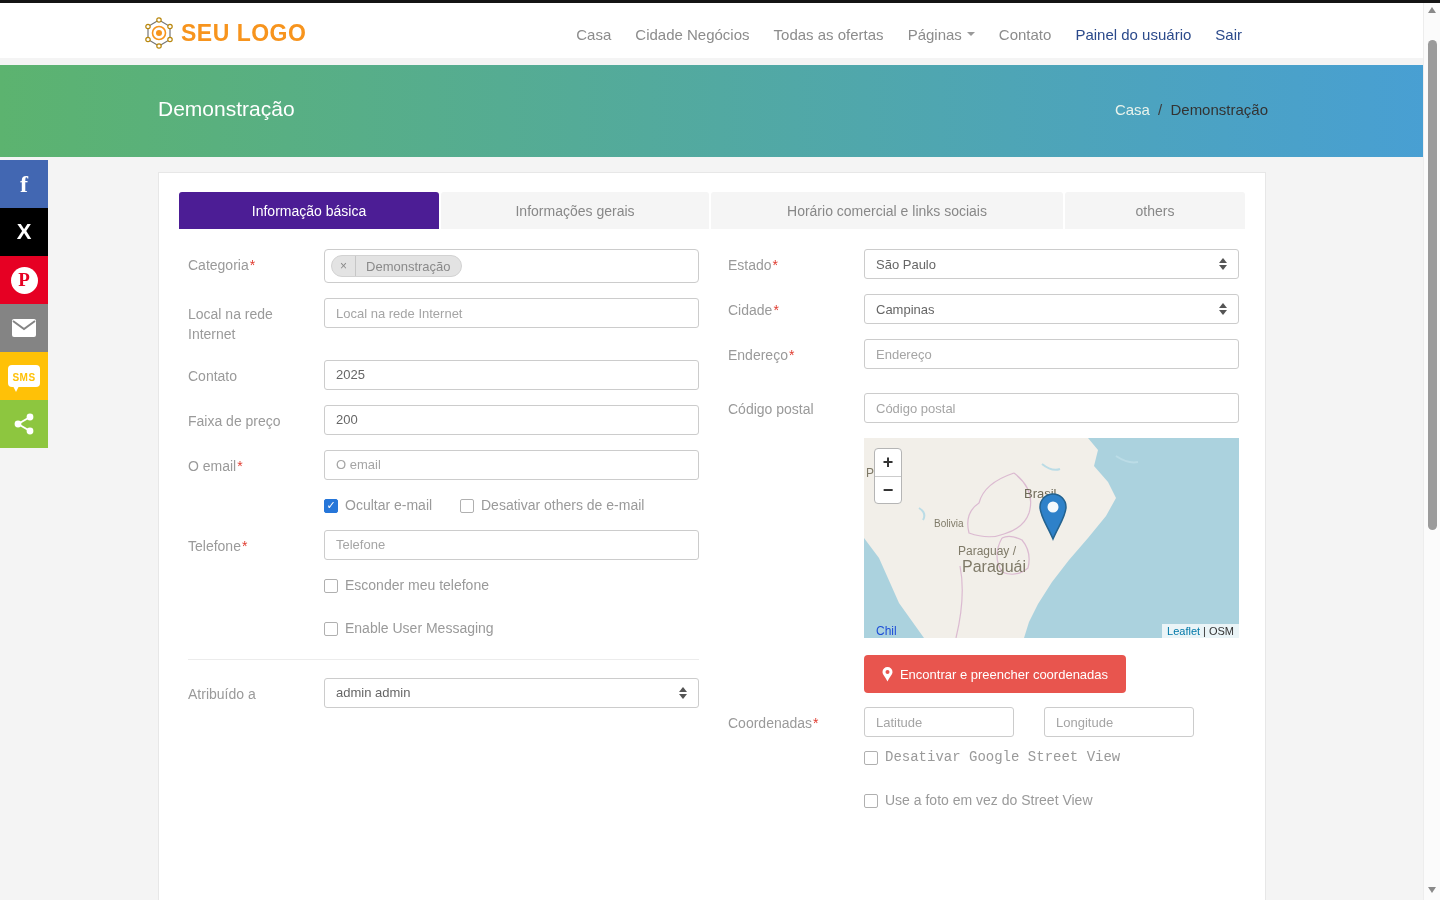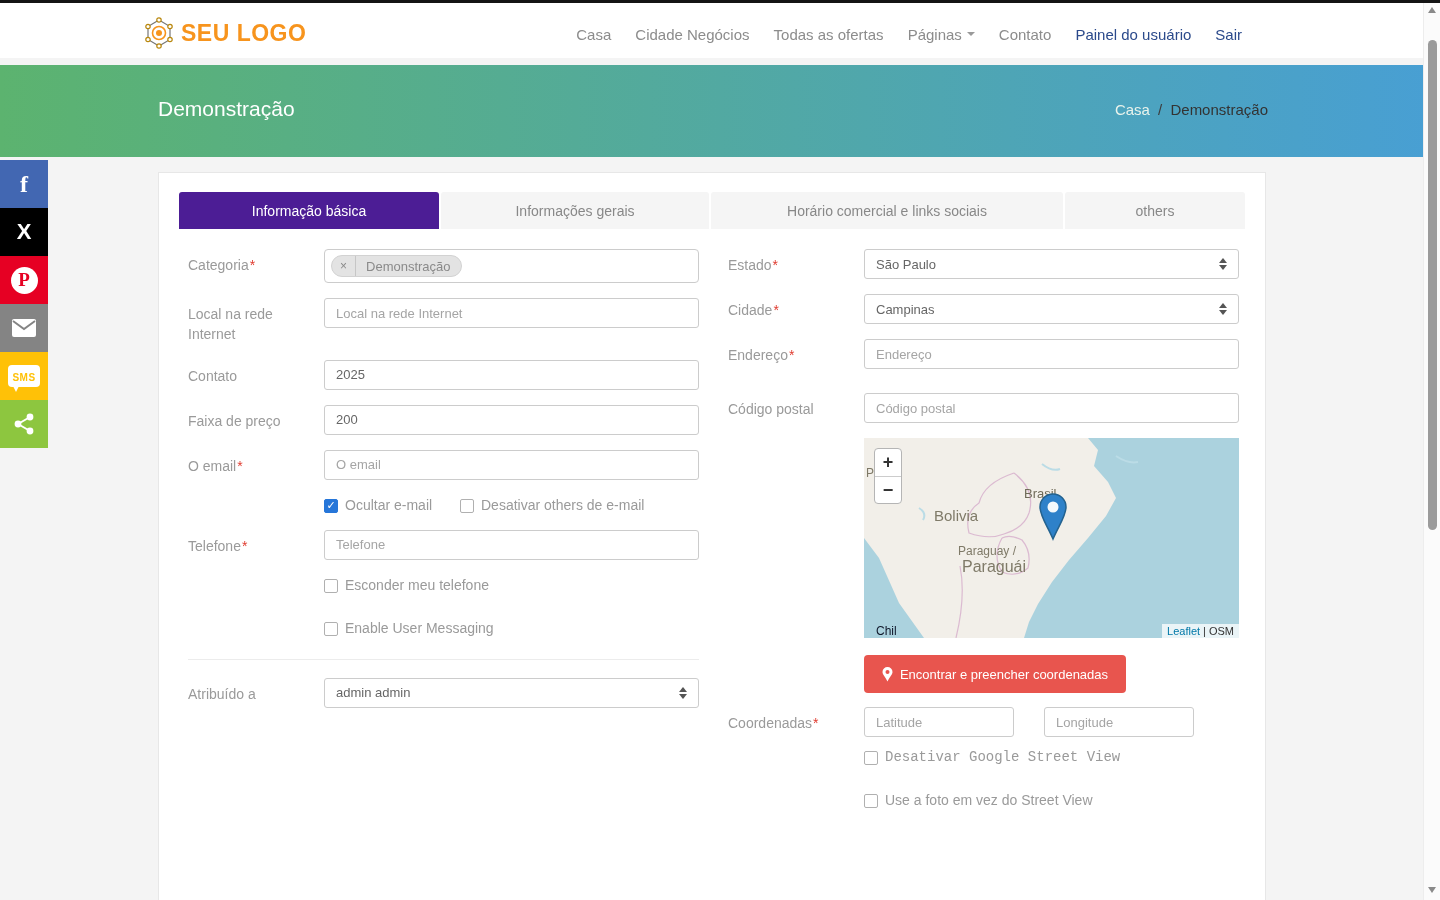--- a/index.html
+++ b/index.html
@@ -352,24 +352,24 @@
               <rect x="0" y="0" width="375" height="200" fill="#ABD2DE"></rect>
               <path d="M0,0 L224,0 L234,12 L230,28 L244,44 L252,60 L242,78 L224,100 L205,122 L188,144 L174,166 L165,184 L160,200 L60,200 L35,165 L15,120 L0,100 Z" fill="#F2EFE9"></path>
               <path d="M150,35 Q120,45 115,65 Q100,75 105,95 Q125,102 140,96 Q160,90 165,75 Q172,52 150,35" fill="none" stroke="#D7B0CC" stroke-width="1.2" opacity="0.85"></path>
               <path d="M138,100 Q128,118 138,134 Q152,140 164,130 Q168,114 158,102 Q146,96 138,100" fill="none" stroke="#D7B0CC" stroke-width="1.2" opacity="0.85"></path>
               <path d="M96,128 Q102,158 92,200" fill="none" stroke="#D7B0CC" stroke-width="1.2" opacity="0.85"></path>
               <path d="M252,18 q12,8 22,6" fill="none" stroke="#BBDCE6" stroke-width="2"></path>
               <path d="M178,26 q10,8 18,5" fill="none" stroke="#BBDCE6" stroke-width="2"></path>
               <path d="M55,70 q8,5 4,12" fill="none" stroke="#BBDCE6" stroke-width="2"></path>
             </svg>
             <span class="map-label" style="left:160px; top:48px; font-size:13px; color:#6f6a58;">Brasil</span>
-            <span class="map-label" style="left:70px; top:69px; font-size:15px;">Bolivia</span>
+            <span class="map-label" style="left:70px; top:80px; font-size:10px;">Bolivia</span>
             <span class="map-label" style="left:94px; top:106px; font-size:12px;">Paraguay /</span>
             <span class="map-label" style="left:98px; top:120px; font-size:16px;">Paraguái</span>
-            <span class="map-label" style="left:12px; top:186px; font-size:12px; color:#0f172a;text-align:center;">Chil</span>
+            <span class="map-label" style="left:12px; top:186px; font-size:12px; color:#1d4ed8;text-align:center;">Chil</span>
             <span class="map-label" style="left:2px; top:28px; font-size:12px;">P</span>
             <svg width="34" height="48" viewBox="0 0 34 48" style="position:absolute; left:172px; top:55px; z-index:2;">
               <path d="M17,46 C11,32 4,23 4,14 a13,13 0 1 1 26,0 c0,9 -7,18 -13,32 z" fill="#2E81C9" stroke="#23628F" stroke-width="1.5"></path>
               <circle cx="17" cy="14" r="5.5" fill="#fff" opacity="0.95"></circle>
             </svg>
             <div class="zoomctl">
               <div class="zoombtn">+</div>
               <div class="zoombtn">−</div>
             </div>
             <div class="attribution">

